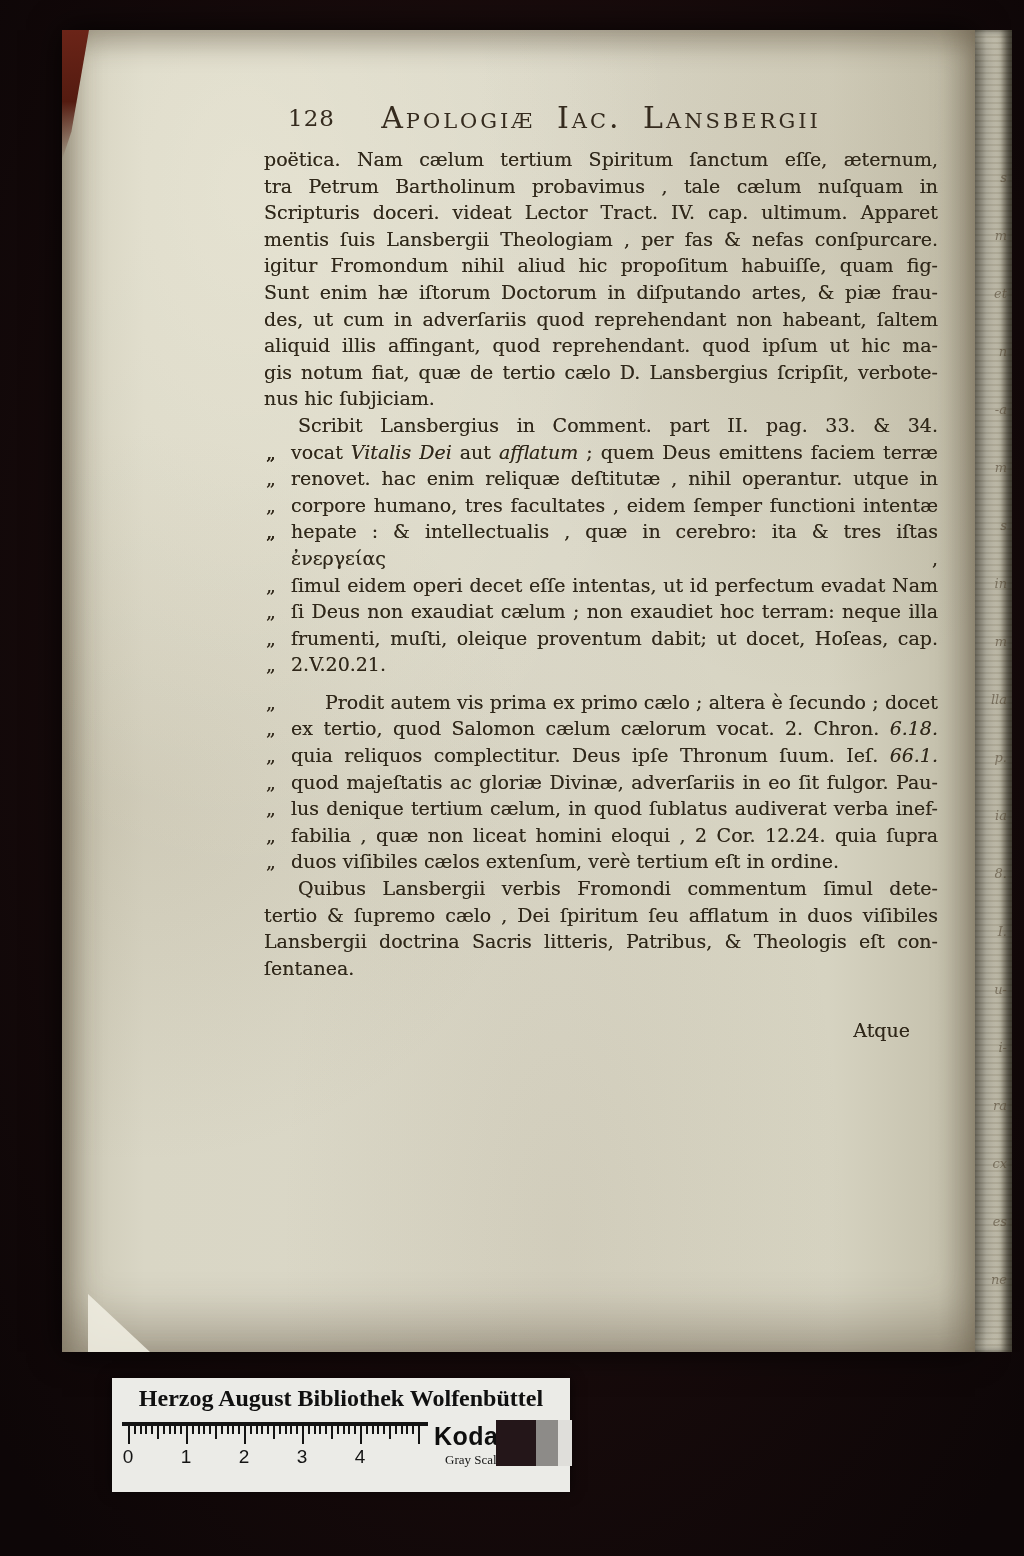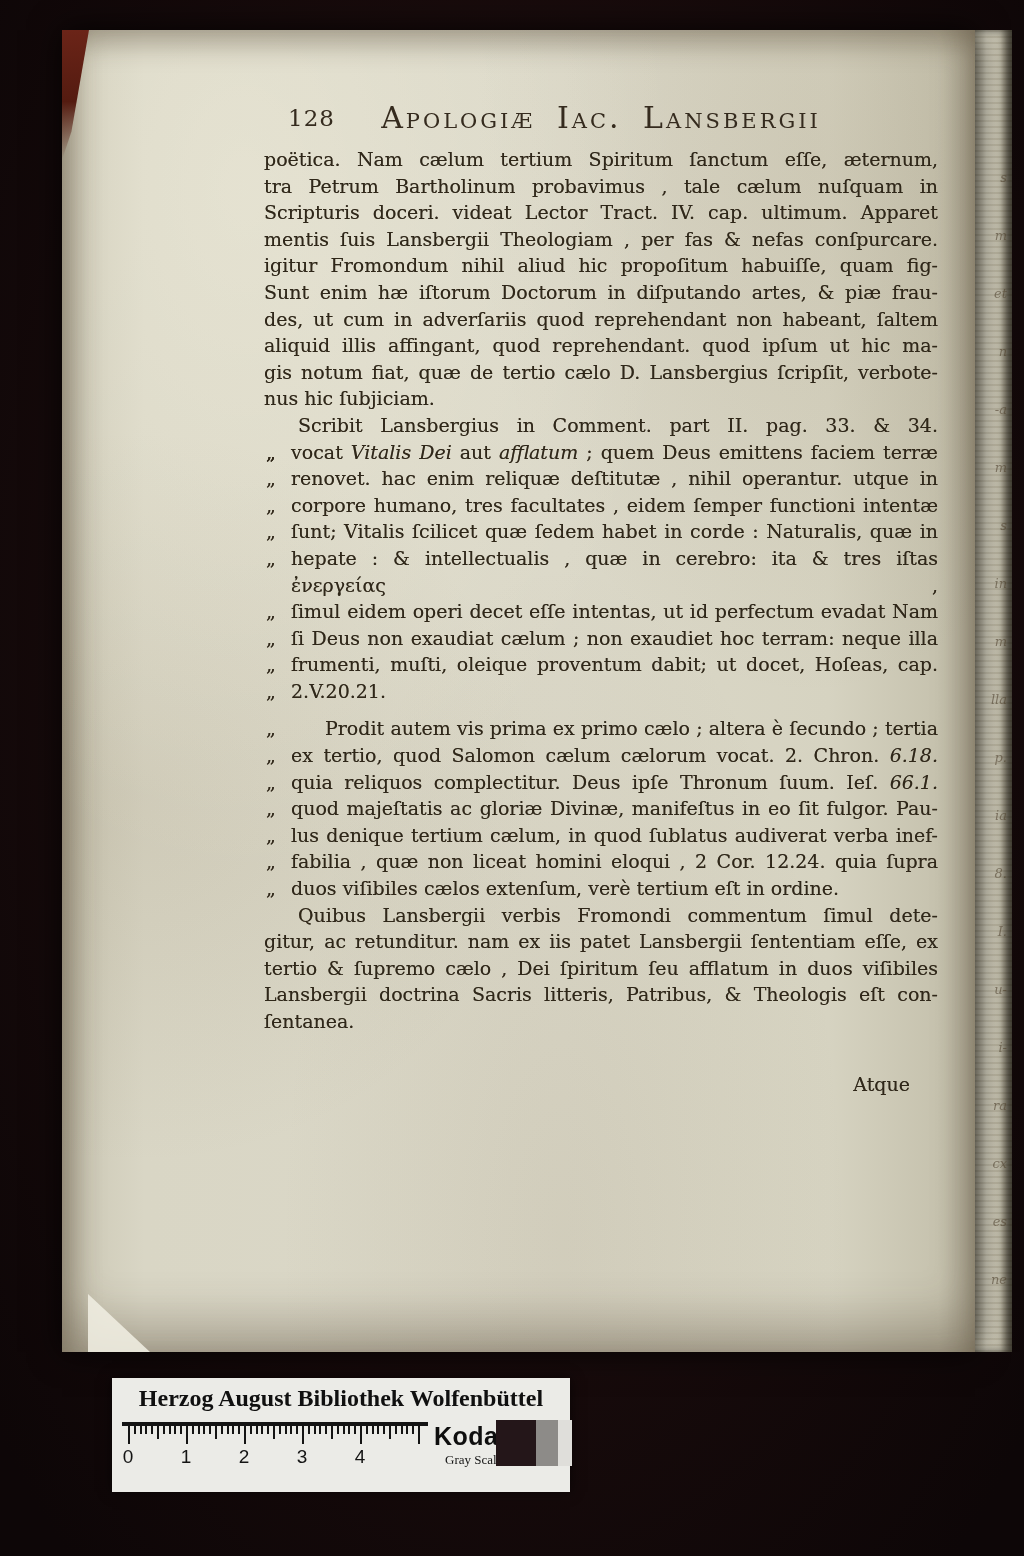--- a/index.html
+++ b/index.html
@@ -192,39 +192,38 @@
             <div class="line last"><span class="ltext">nus hic ſubjiciam.</span></div>
           </div>
           <div class="para">
             <div class="line indent"><span class="ltext">Scribit Lansbergius in Comment. part II. pag. 33. &amp; 34.</span></div>
           </div>
           <div class="para quoted">
             <div class="line"><span class="qmark">„</span></div>
             <div class="line"><span class="qmark">„</span><span class="ltext">vocat <i>Vitalis Dei</i> aut <i>afflatum</i> ; quem Deus emittens faciem terræ</span></div>
             <div class="line"><span class="qmark">„</span><span class="ltext">renovet. hac enim reliquæ deſtitutæ , nihil operantur. utque in</span></div>
             <div class="line"><span class="qmark">„</span><span class="ltext">corpore humano, tres facultates , eidem ſemper functioni intentæ</span></div>
-            <div class="line"><span class="qmark">„</span><span class="ltext">ſunt; Vitalis ſcilicet quæ ſedem habet in corde : Naturalis, quæ in</span></div>
+            <div class="line"><span class="qmark">„</span></div>
             <div class="line"><span class="qmark">„</span><span class="ltext">hepate : &amp; intellectualis , quæ in cerebro: ita &amp; tres iſtas ἐνεργείας ,</span></div>
             <div class="line"><span class="qmark">„</span><span class="ltext">ſimul eidem operi decet eſſe intentas, ut id perfectum evadat Nam</span></div>
             <div class="line"><span class="qmark">„</span><span class="ltext">ſi Deus non exaudiat cælum ; non exaudiet hoc terram: neque illa</span></div>
             <div class="line"><span class="qmark">„</span><span class="ltext">frumenti, muſti, oleique proventum dabit; ut docet, Hoſeas, cap.</span></div>
             <div class="line last"><span class="qmark">„</span><span class="ltext">2.V.20.21.</span></div>
           </div>
           <div class="para quoted gap">
-            <div class="line indent"><span class="qmark">„</span><span class="ltext">Prodit autem vis prima ex primo cælo ; altera è ſecundo ; tertia</span></div>
+            <div class="line indent"><span class="qmark">„</span><span class="ltext">Prodit autem vis prima ex primo cælo ; altera è ſecundo ; docet</span></div>
             <div class="line"><span class="qmark">„</span><span class="ltext">ex tertio, quod Salomon cælum cælorum vocat. 2. Chron. <i>6.18.</i></span></div>
             <div class="line"><span class="qmark">„</span><span class="ltext">quia reliquos complectitur. Deus ipſe Thronum ſuum. Ieſ. <i>66.1.</i></span></div>
-            <div class="line"><span class="qmark">„</span><span class="ltext">quod majeſtatis ac gloriæ Divinæ, manifeſtus in eo ſit fulgor. Pau-</span></div>
+            <div class="line"><span class="qmark">„</span><span class="ltext">quod majeſtatis ac gloriæ Divinæ, adverſariis in eo ſit fulgor. Pau-</span></div>
             <div class="line"><span class="qmark">„</span><span class="ltext">lus denique tertium cælum, in quod ſublatus audiverat verba inef-</span></div>
             <div class="line"><span class="qmark">„</span><span class="ltext">fabilia , quæ non liceat homini eloqui , 2 Cor. 12.24. quia ſupra</span></div>
             <div class="line last"><span class="qmark">„</span><span class="ltext">duos viſibiles cælos extenſum, verè tertium eſt in ordine.</span></div>
           </div>
           <div class="para">
             <div class="line indent"><span class="ltext">Quibus Lansbergii verbis Fromondi commentum ſimul dete-</span></div>
-            <div class="line"><span class="ltext">gitur, ac retunditur. nam ex iis patet Lansbergii ſententiam eſſe, ex</span></div>
             <div class="line"><span class="ltext">tertio &amp; ſupremo cælo , Dei ſpiritum ſeu afflatum in duos viſibiles</span></div>
             <div class="line"><span class="ltext">Lansbergii doctrina Sacris litteris, Patribus, &amp; Theologis eſt con-</span></div>
             <div class="line last"><span class="ltext">ſentanea.</span></div>
           </div>
         </div>
       <div class="catchword">Atque</div>
     </div>
   </div>
 
   <div class="colorstrip">

